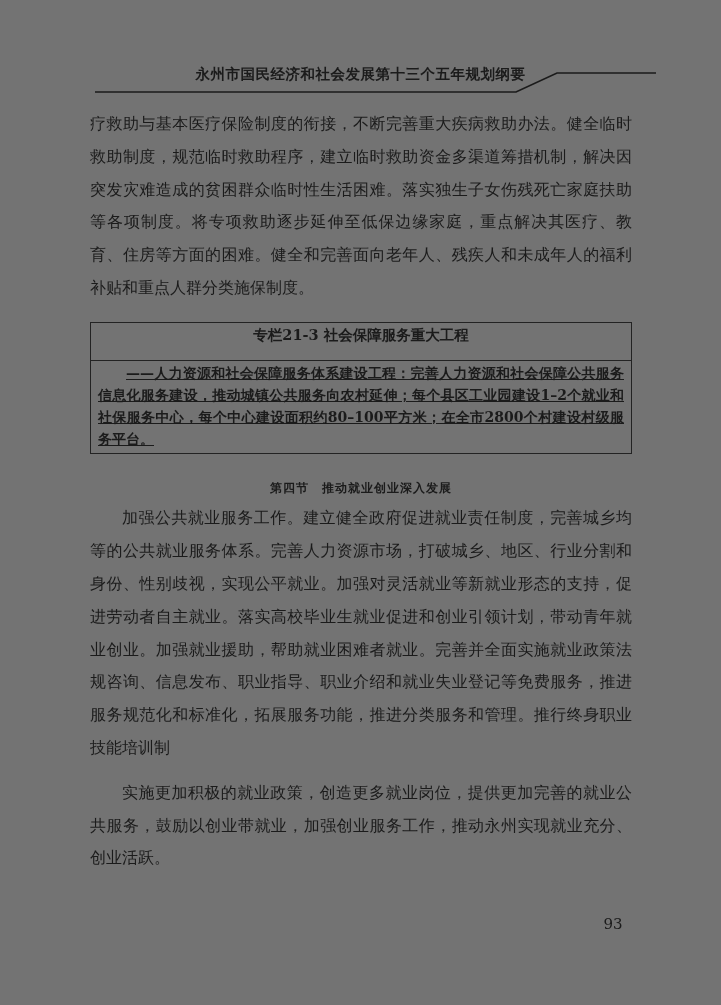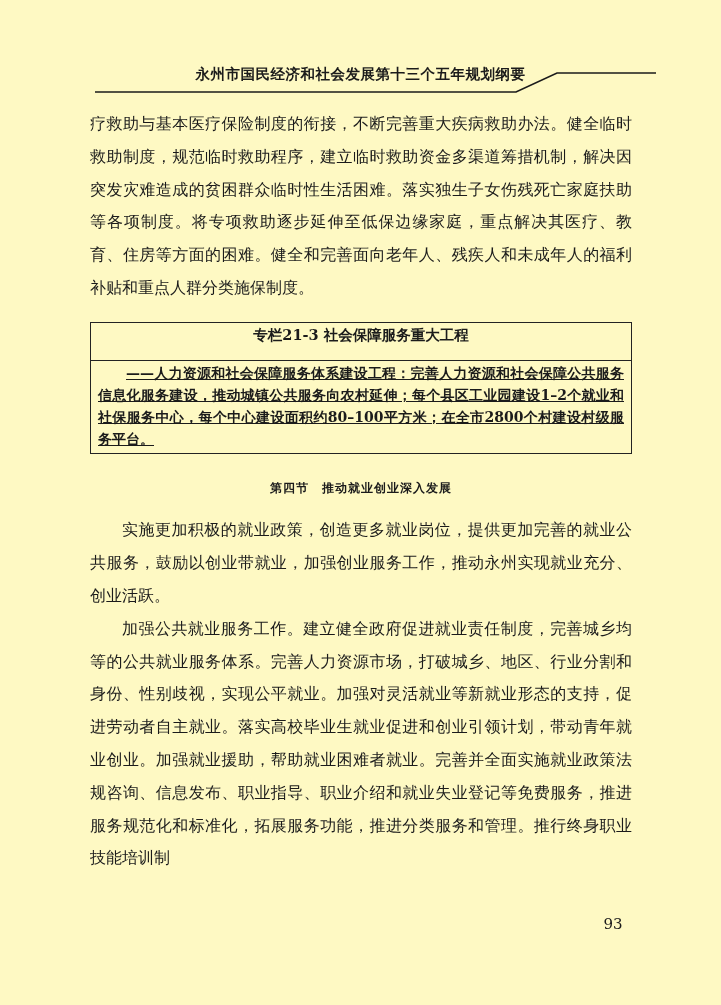--- a/index.html
+++ b/index.html
@@ -1,20 +1,20 @@
 <!DOCTYPE html>
 <html lang="zh"><head>
 <meta charset="utf-8">
 <style>
   html, body { margin: 0; padding: 0; background: #ffffff; }
   .page {
     position: relative;
     width: 721px;
     height: 1005px;
-    background: #fef9c3;
+    background: #737373;
     color: #1b1b1b;
     font-family: "DejaVu Serif", "Liberation Serif", serif;
     overflow: hidden;
   }
   .header-title {
     position: absolute;
     top: 65px;
     left: 0;
     width: 100%;
     text-align: center;
@@ -103,21 +103,21 @@
 
     <div class="callout">
       <div class="callout-title">专栏21-3 社会保障服务重大工程</div>
       <div class="callout-body">
         <p class="cpara">——人力资源和社会保障服务体系建设工程：完善人力资源和社会保障公共服务信息化服务建设，推动城镇公共服务向农村延伸；每个县区工业园建设1–2个就业和社保服务中心，每个中心建设面积约80–100平方米；在全市2800个村建设村级服务平台。</p>
       </div>
     </div>
 
     <h2 class="section-heading">第四节　推动就业创业深入发展</h2>
 
+    <p class="para">加强公共就业服务工作。建立健全政府促进就业责任制度，完善城乡均等的公共就业服务体系。完善人力资源市场，打破城乡、地区、行业分割和身份、性别歧视，实现公平就业。加强对灵活就业等新就业形态的支持，促进劳动者自主就业。落实高校毕业生就业促进和创业引领计划，带动青年就业创业。加强就业援助，帮助就业困难者就业。完善并全面实施就业政策法规咨询、信息发布、职业指导、职业介绍和就业失业登记等免费服务，推进服务规范化和标准化，拓展服务功能，推进分类服务和管理。推行终身职业技能培训制</p>
+
     <p class="para after-heading">实施更加积极的就业政策，创造更多就业岗位，提供更加完善的就业公共服务，鼓励以创业带就业，加强创业服务工作，推动永州实现就业充分、创业活跃。</p>
-
-    <p class="para">加强公共就业服务工作。建立健全政府促进就业责任制度，完善城乡均等的公共就业服务体系。完善人力资源市场，打破城乡、地区、行业分割和身份、性别歧视，实现公平就业。加强对灵活就业等新就业形态的支持，促进劳动者自主就业。落实高校毕业生就业促进和创业引领计划，带动青年就业创业。加强就业援助，帮助就业困难者就业。完善并全面实施就业政策法规咨询、信息发布、职业指导、职业介绍和就业失业登记等免费服务，推进服务规范化和标准化，拓展服务功能，推进分类服务和管理。推行终身职业技能培训制</p>
 
   </div>
 
   <div class="page-number">93</div>
 
 </div>
 
 </body></html>

